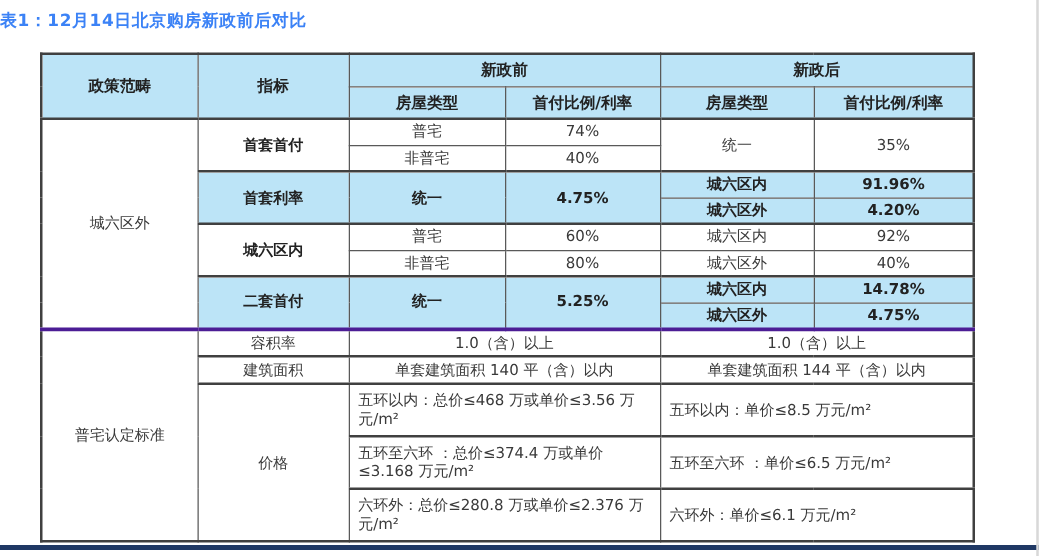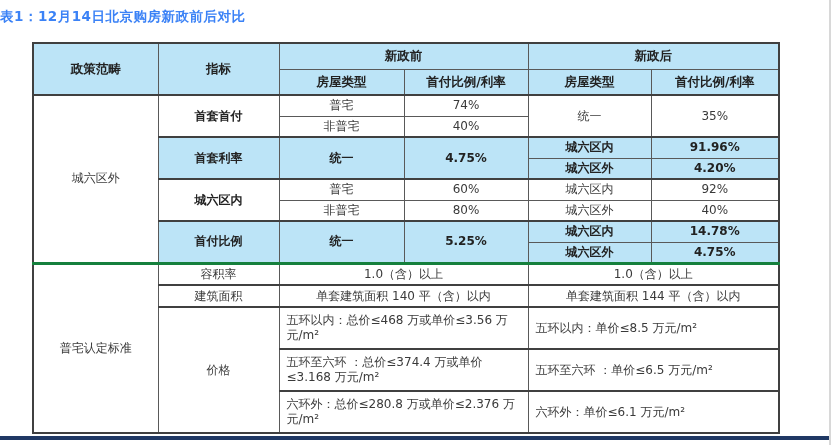--- a/index.html
+++ b/index.html
@@ -25,21 +25,21 @@
   .policy thead th{
     background:#bce4f7;font-size:12.5px;font-weight:bold;color:#222;
   }
   tr.h26{height:26px;}
   tr.r21{height:21px;}
   tr.r22{height:22px;}
   tr.r42{height:42px;}
   td.hl{background:#bce4f7;font-weight:bold;color:#222;}
   td.bold{font-weight:bold;color:#222;text-align:center;}
   tr.grp td,tr.grp th{border-top:2px solid #404040;}
-  tr.sec td,tr.sec th{border-top:3px solid #15803d;}
+  tr.sec td,tr.sec th{border-top:3px solid #4c1d95;}
   td.la{text-align:left;padding-left:7px;padding-right:5px;}
   .bottom-bar{
     position:absolute;left:0;top:436px;width:831px;height:4px;background:#1f3864;
   }
   .right-edge{
     position:absolute;right:0;top:0;width:2px;height:445px;background:#d8d8d8;
   }
 </style>
 </head>
 <body>
@@ -101,21 +101,21 @@
       <td>城六区内</td>
       <td>92%</td>
     </tr>
     <tr class="r21">
       <td>非普宅</td>
       <td>80%</td>
       <td>城六区外</td>
       <td>40%</td>
     </tr>
     <tr class="r21 grp">
-      <td rowspan="2" class="hl">首付比例</td>
+      <td rowspan="2" class="hl">二套首付</td>
       <td rowspan="2" class="hl">统一</td>
       <td rowspan="2" class="hl">5.25%</td>
       <td class="hl">城六区内</td>
       <td class="hl">14.78%</td>
     </tr>
     <tr class="r21">
       <td class="hl">城六区外</td>
       <td class="hl">4.75%</td>
     </tr>
 

